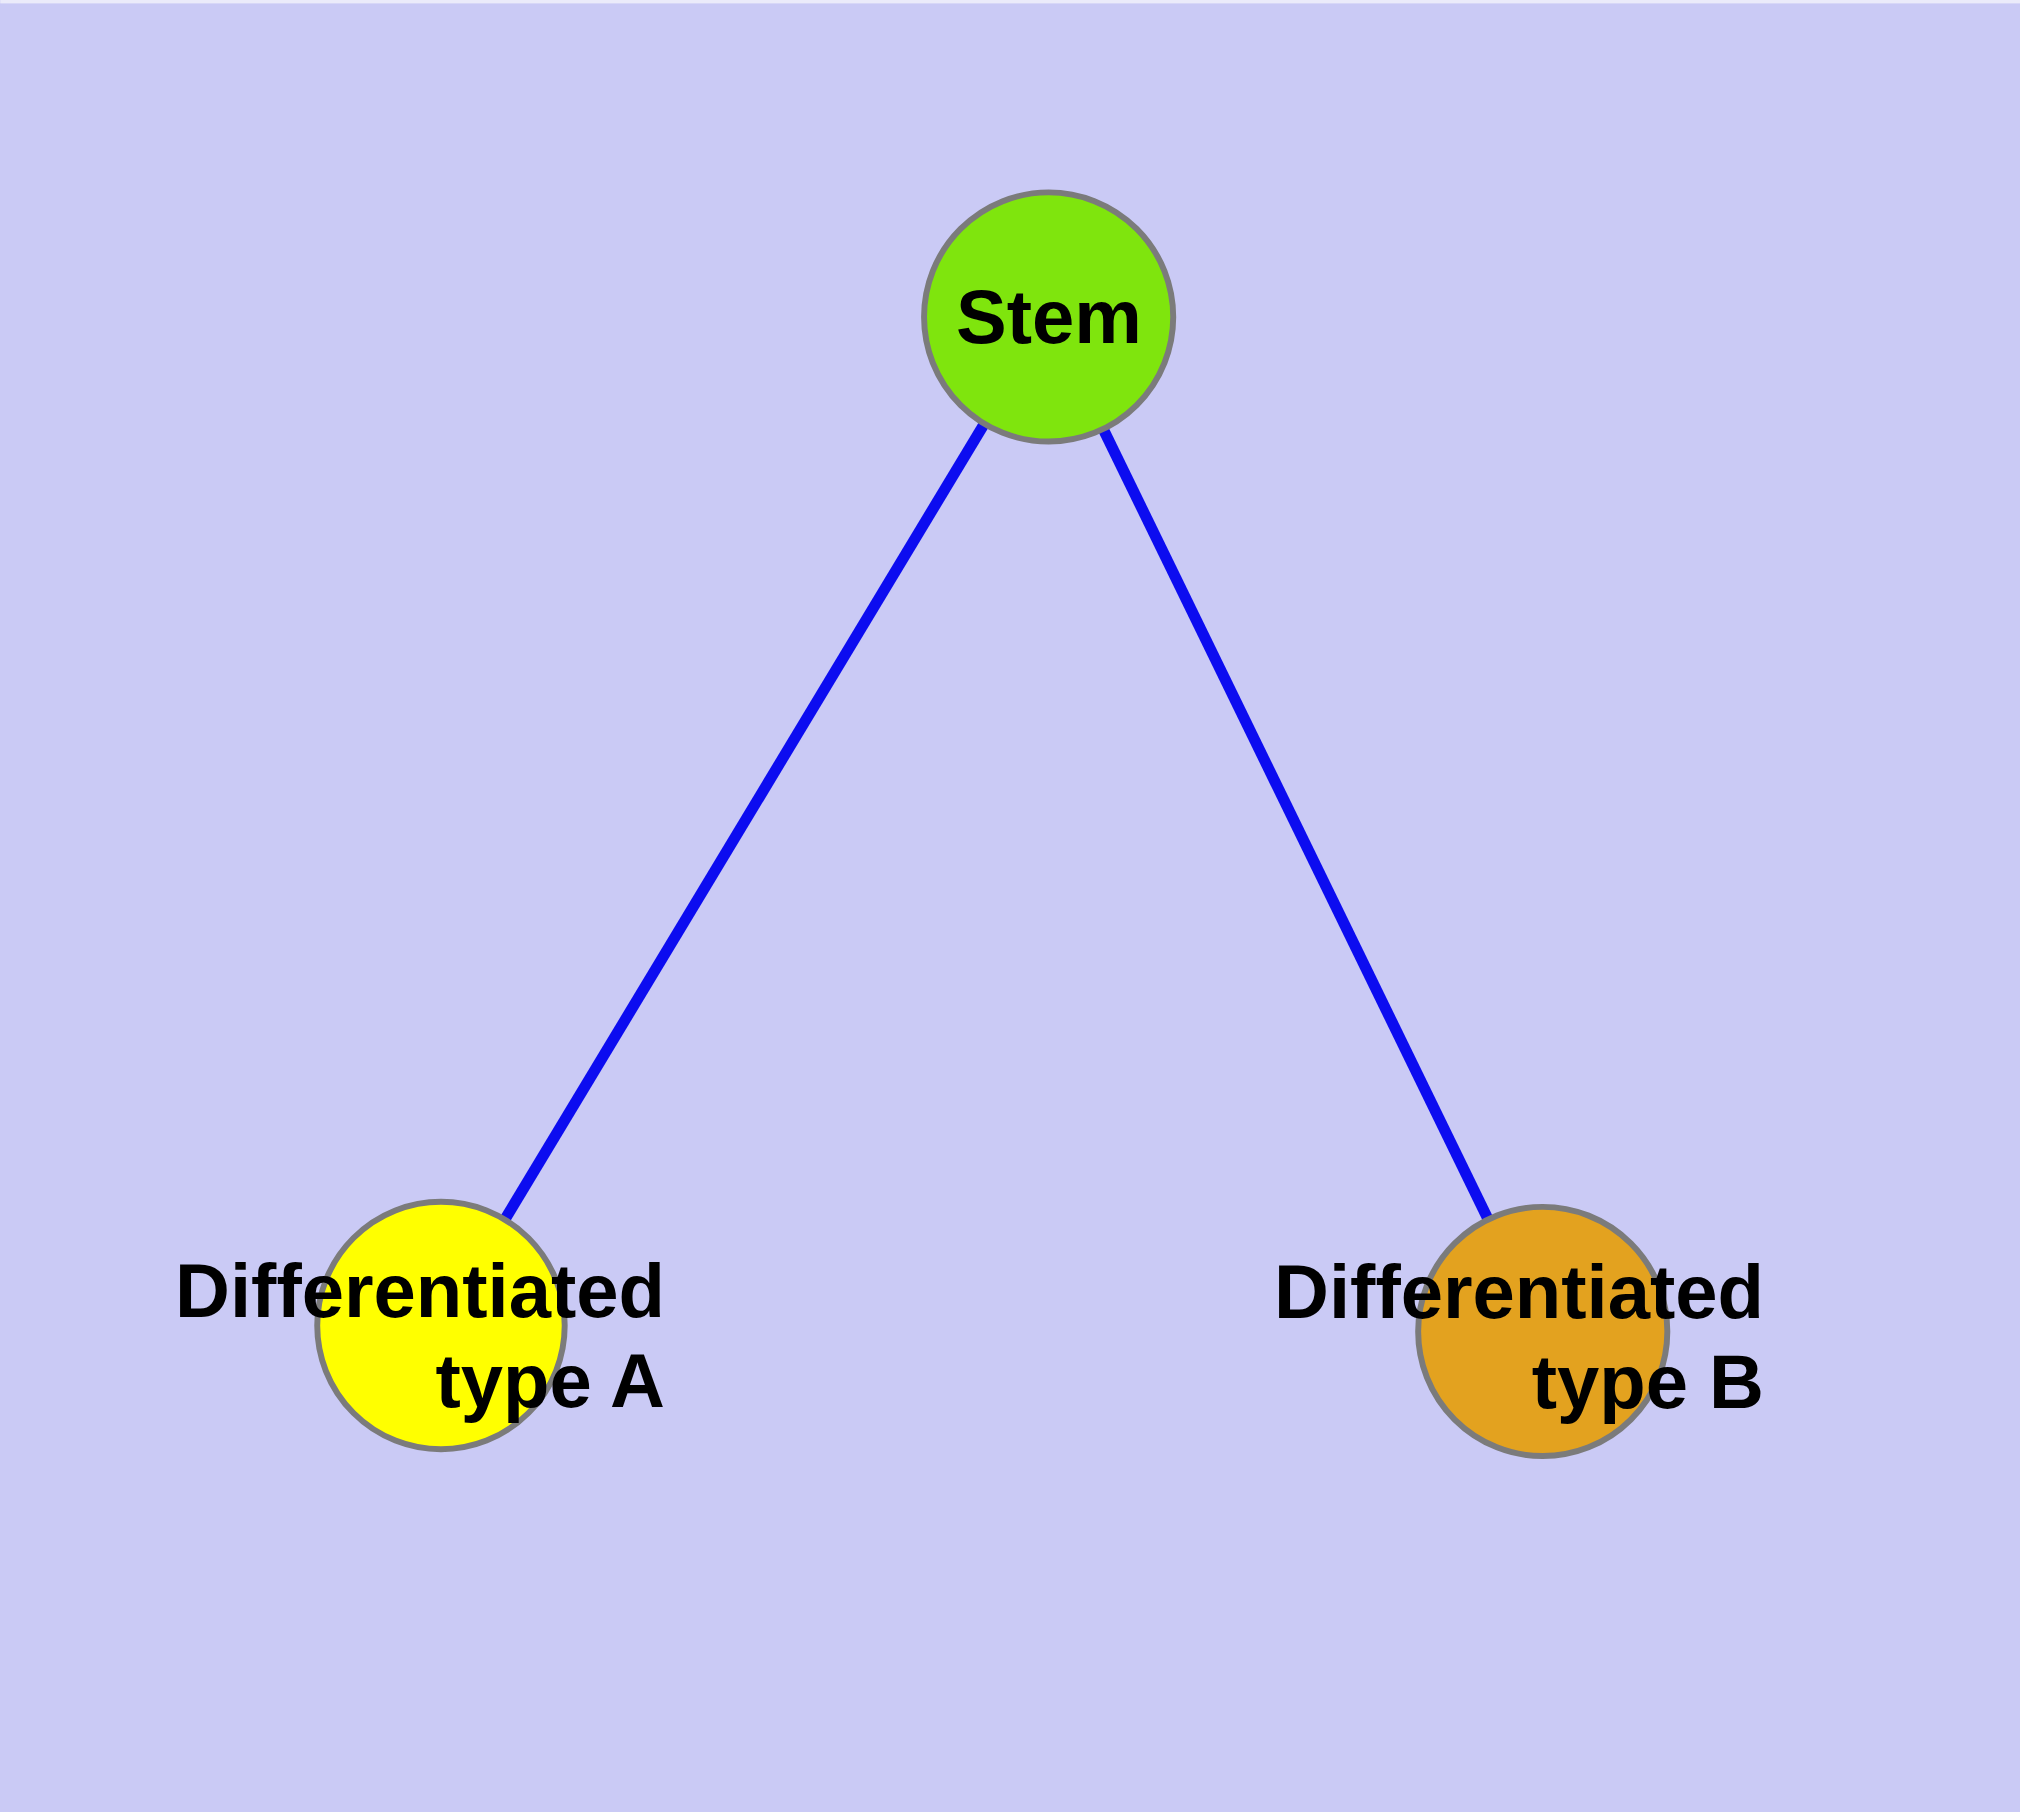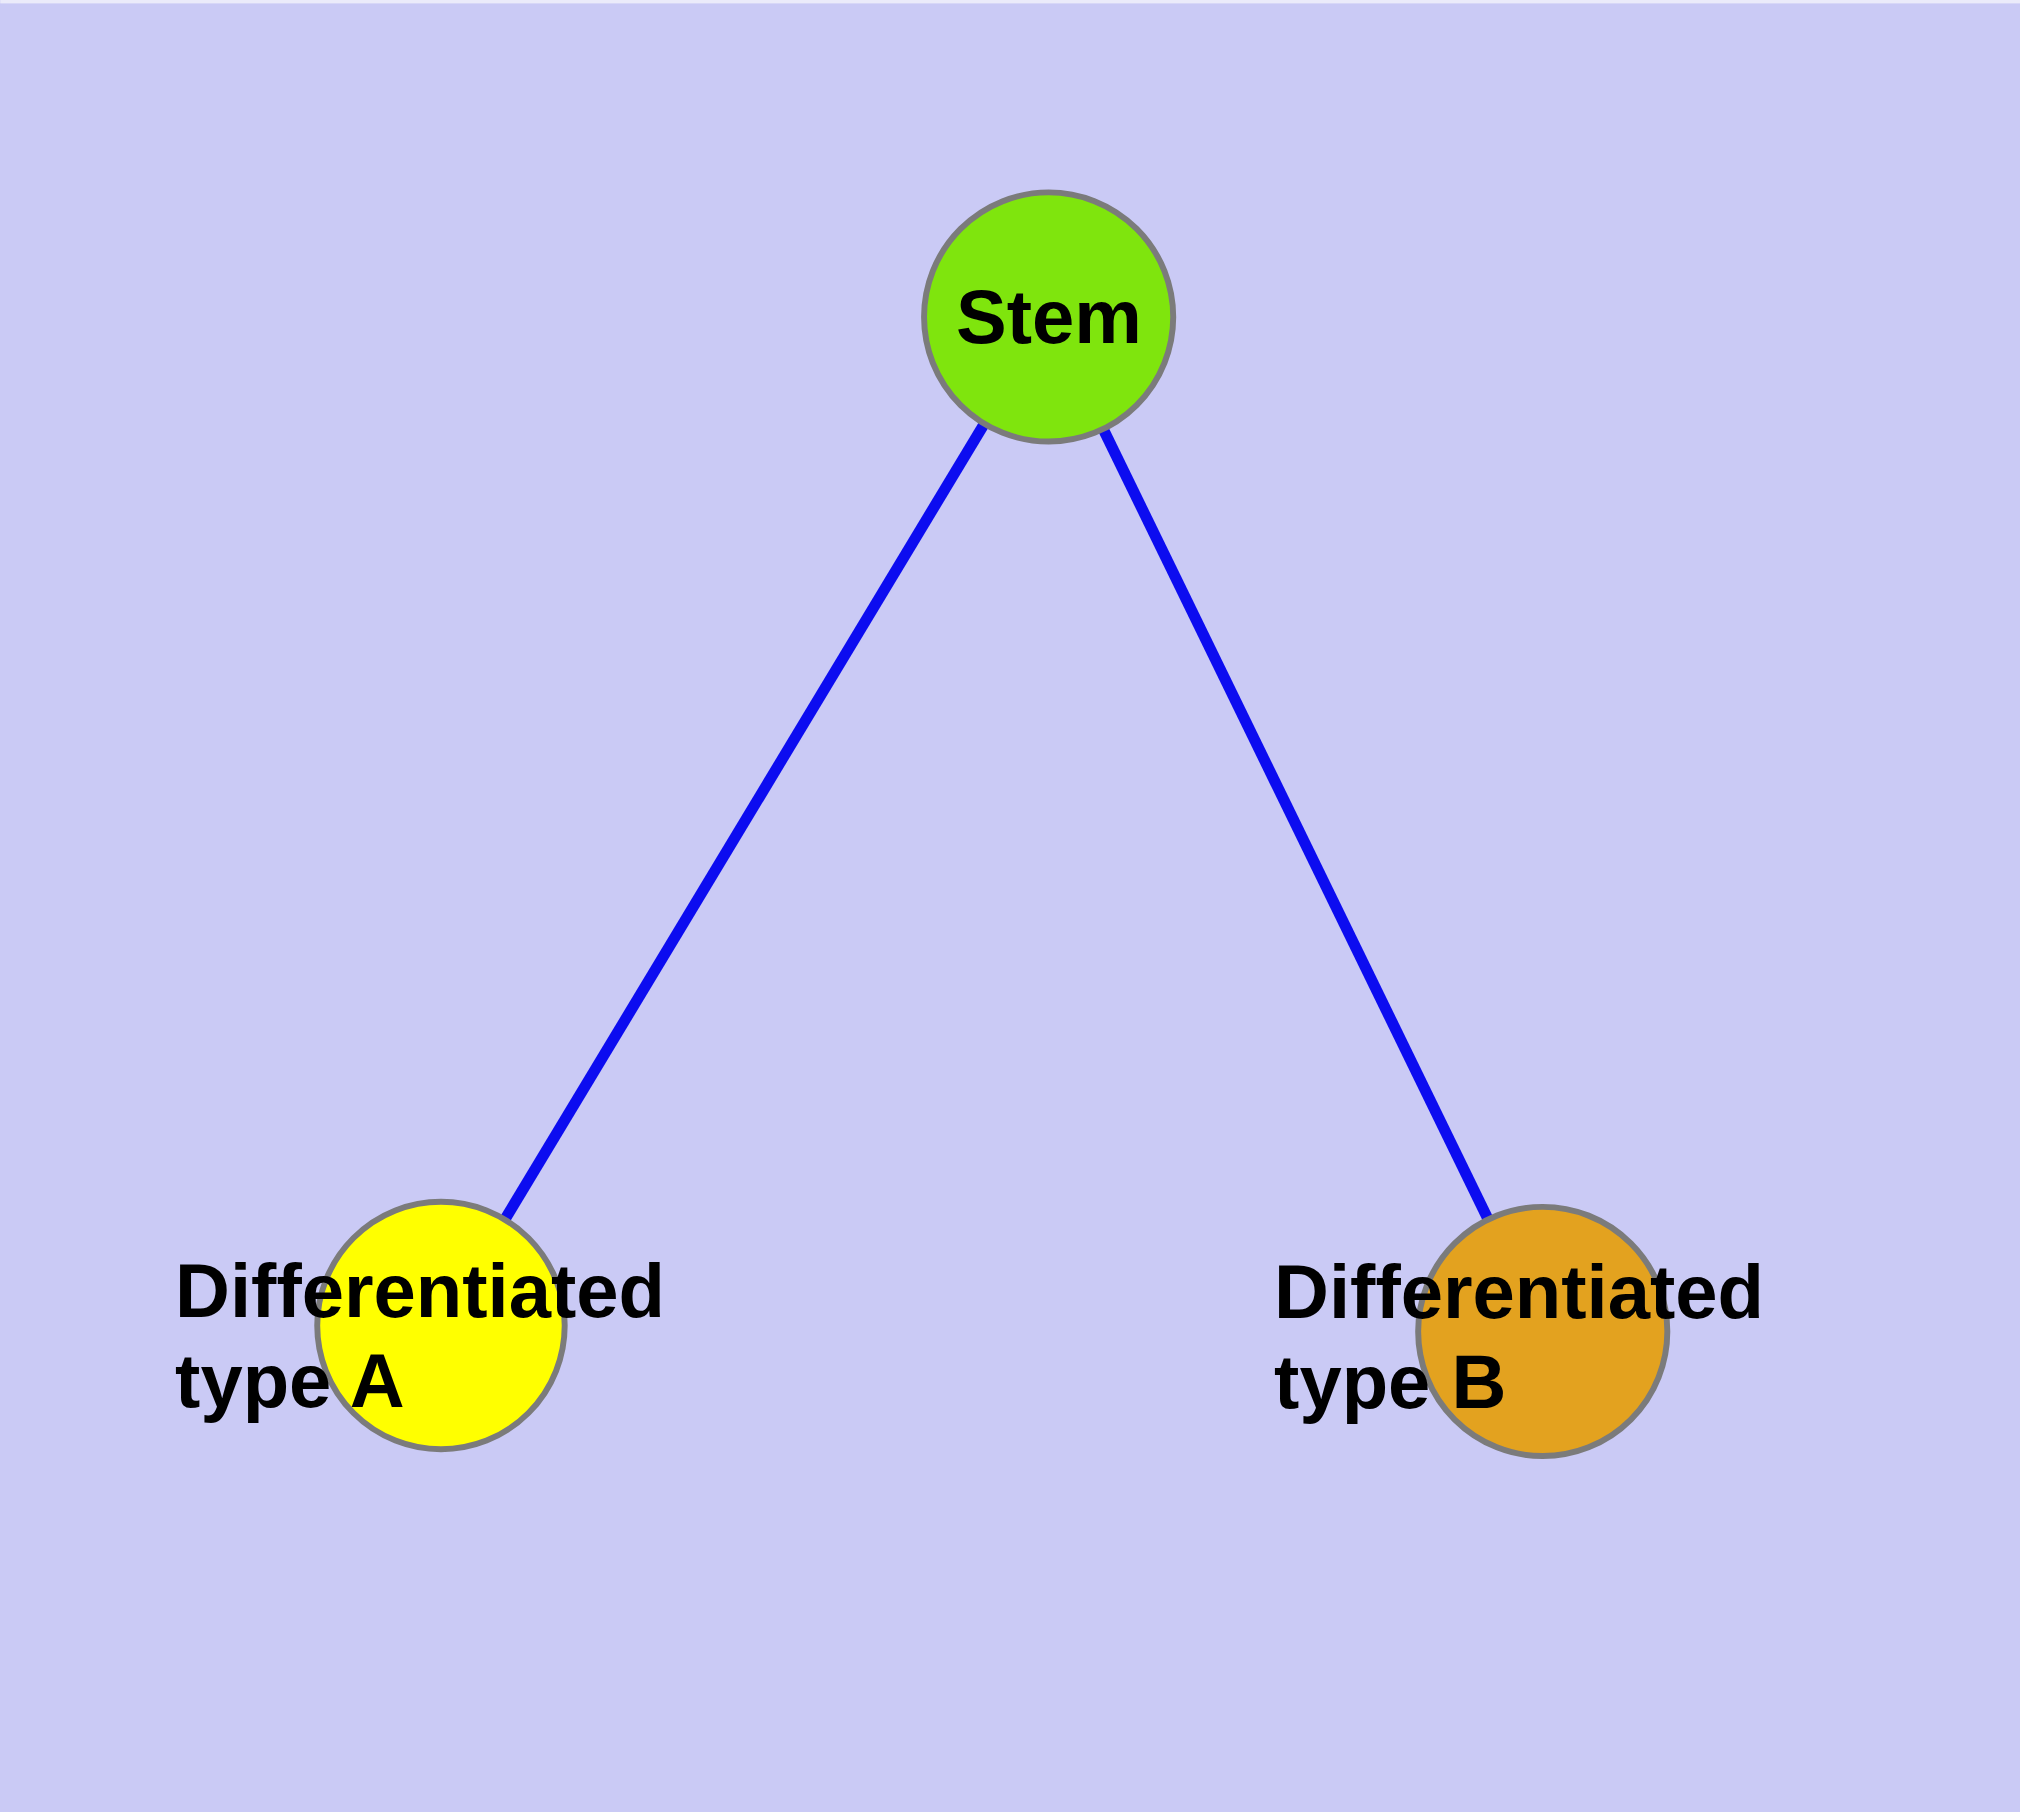--- a/index.html
+++ b/index.html
@@ -26,21 +26,21 @@
     stroke-width: 13px;
     stroke-linecap: butt;
   }
   .node-circle {
     stroke: #7b7b7b;
     stroke-width: 7px;
   }
   .node-label {
     position: absolute;
     transform: translate(-50%, -50%);
-    text-align: left;
+    text-align: right;
     font-weight: bold;
     font-size: 76px;
     line-height: 1.19;
     color: #000000;
     white-space: pre-line;
     letter-spacing: 0;
   }
 </style>
 </head>
 <body>

